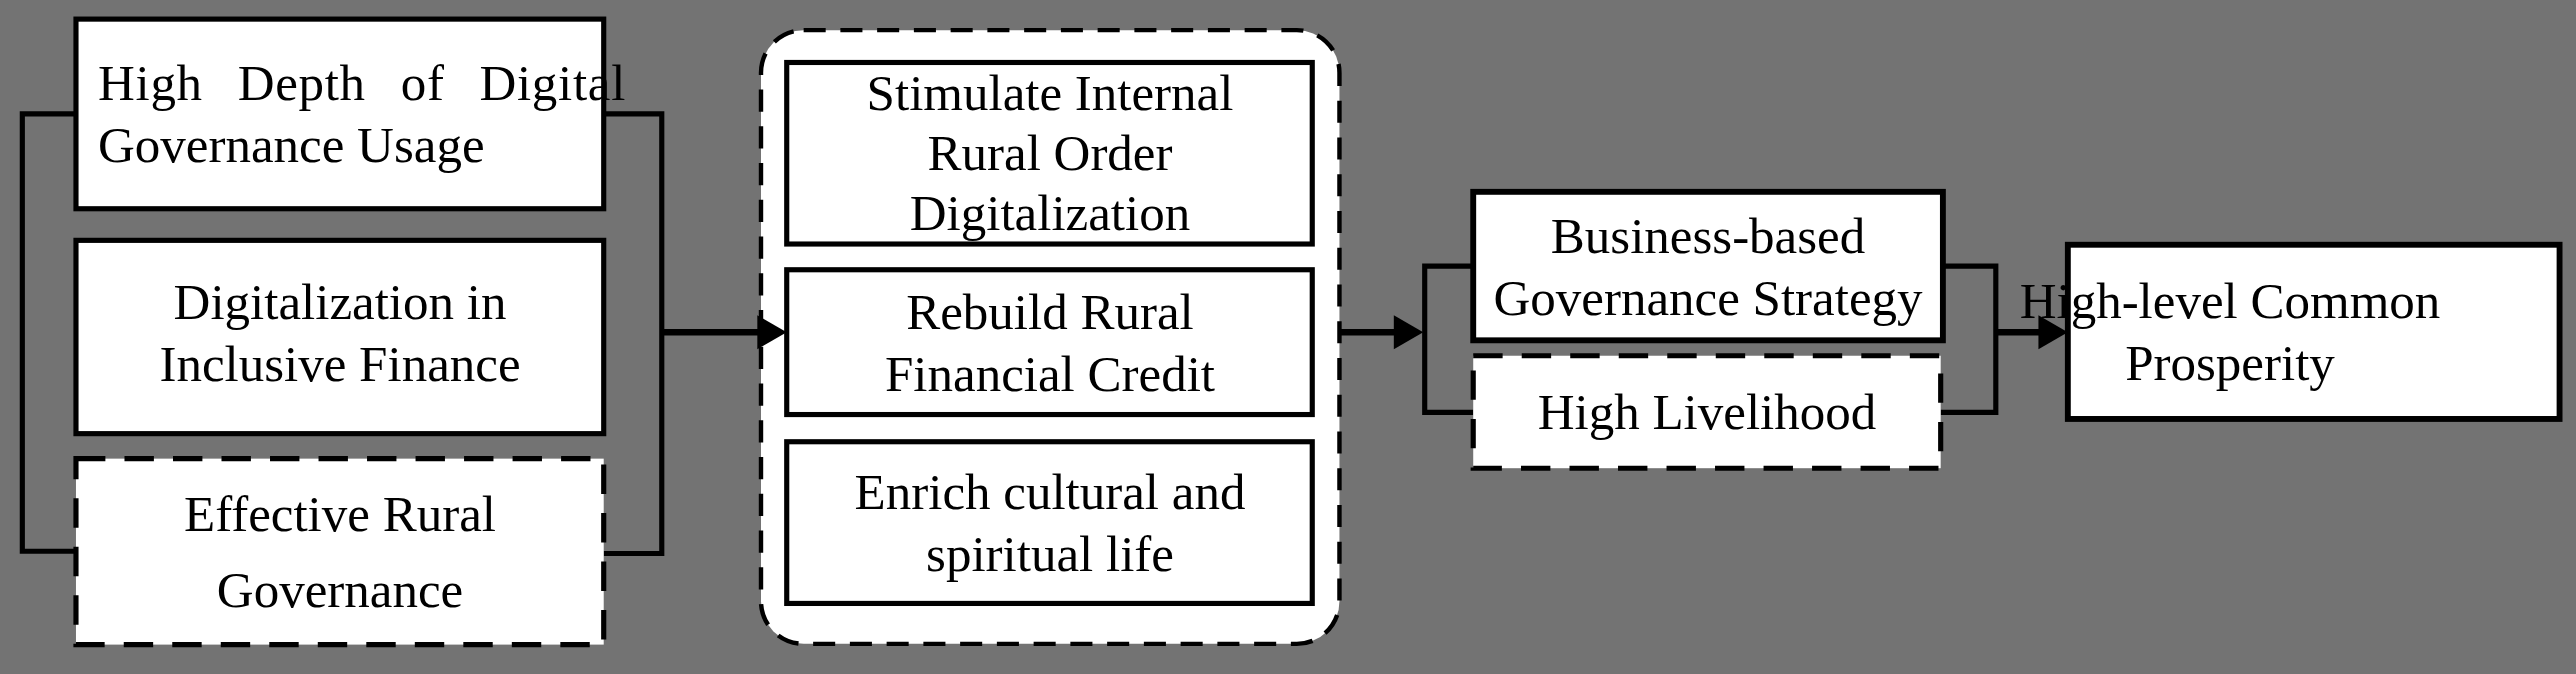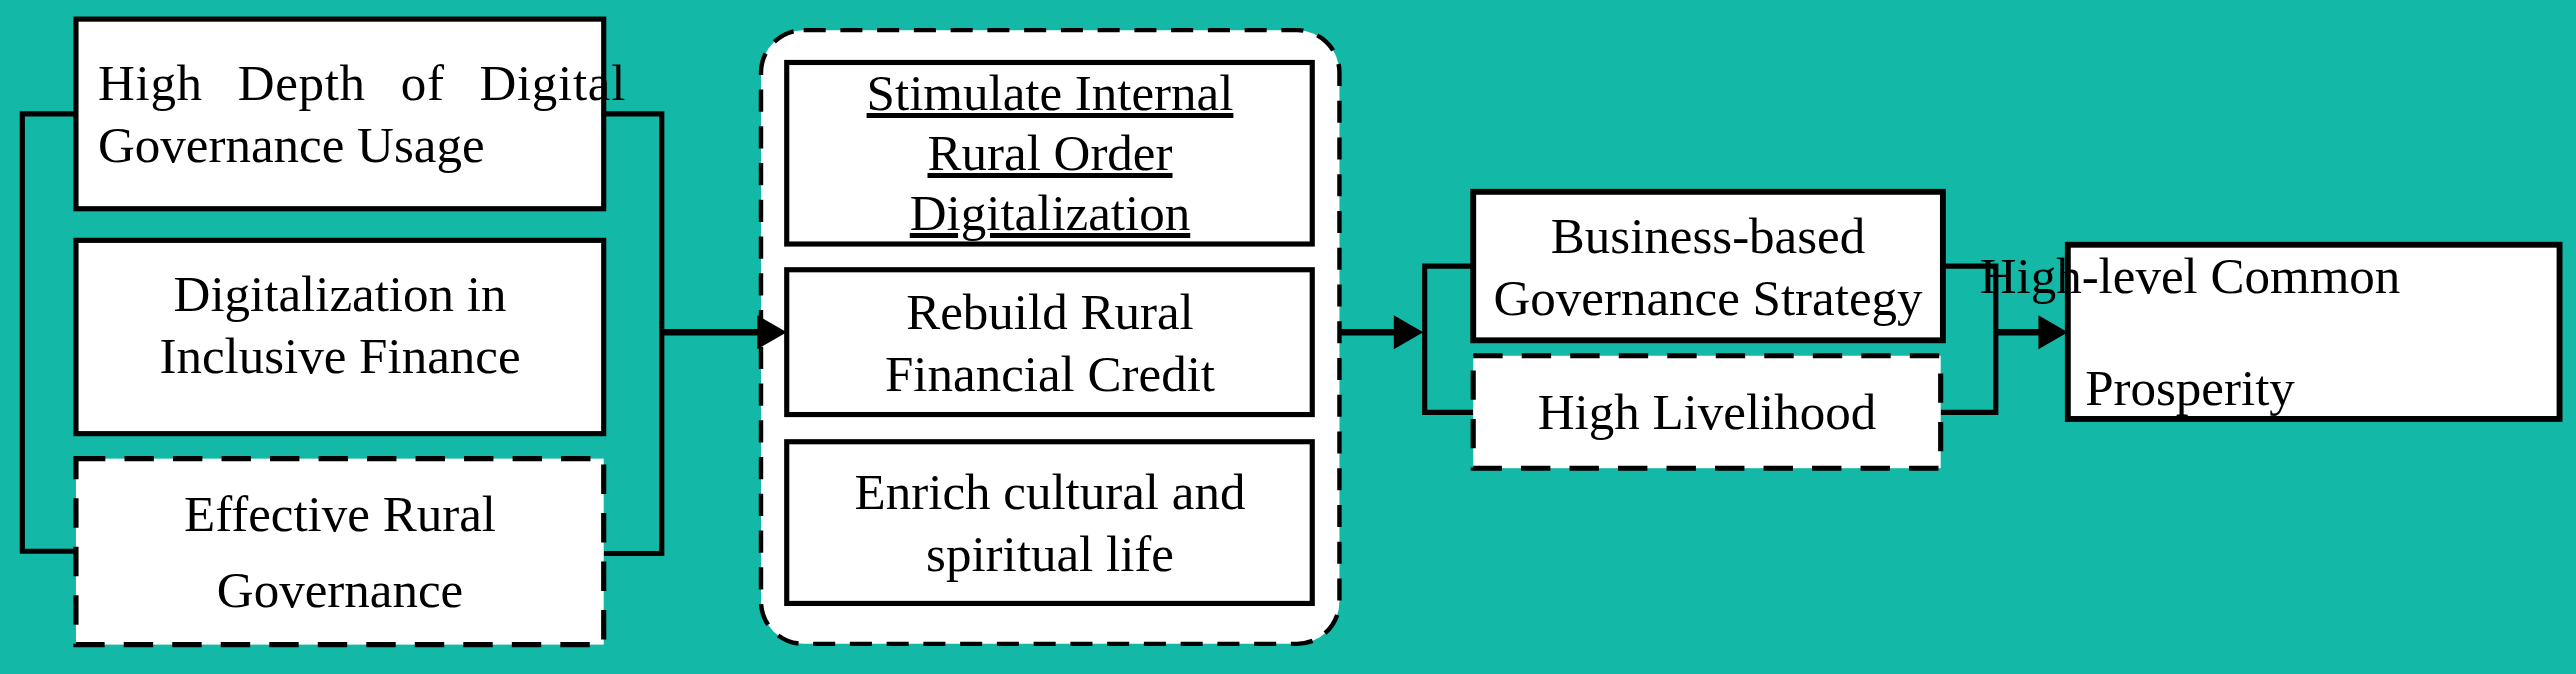--- a/index.html
+++ b/index.html
@@ -1,16 +1,16 @@
 <!DOCTYPE html>
 <html style="font-size:11.8px"><head>
 <meta charset="utf-8">
 <style>
   html,body{margin:0;padding:0;background:#ffffff;}
-  .canvas{position:relative;width:2576px;height:674px;background:#14b8a6;overflow:hidden;}
+  .canvas{position:relative;width:2576px;height:674px;background:#737373;overflow:hidden;}
   .wires{position:absolute;left:0;top:0;width:2576px;height:674px;}
   .label{
     position:absolute;display:flex;flex-direction:column;justify-content:center;
     align-items:center;text-align:center;color:#000;
     font-family:"Liberation Serif","DejaVu Serif",serif;
     font-size:51px;line-height:62px;white-space:nowrap;z-index:3;
   }
   .label .ln{display:block;}
   
   .label.align-left{align-items:stretch;text-align:left;padding:0 22px;white-space:normal;}
@@ -55,31 +55,31 @@
     <rect x="2004" y="484" width="636" height="153" fill="#ffffff" stroke="#000000" stroke-width="7" stroke-dasharray="40 26"></rect>
 
     <rect x="2813" y="333" width="669" height="237" fill="#ffffff" stroke="#000000" stroke-width="8"></rect>
   </svg>
 
   <div class="label align-left" style="left:76px;top:19px;width:528px;height:190px;">
     <span class="ln justify">High Depth of Digital</span>
     <span class="ln">Governance Usage</span>
   </div>
 
-  <div class="label" style="left:76px;top:228px;width:528px;height:193px;">
+  <div class="label" style="left:76px;top:236px;width:528px;height:193px;">
     <span class="ln">Digitalization in</span>
     <span class="ln">Inclusive Finance</span>
   </div>
 
   <div class="label" style="left:76px;top:459px;width:528px;height:186px;gap:14px;">
     <span class="ln">Effective Rural</span>
     <span class="ln">Governance</span>
   </div>
 
-  <div class="label" style="left:787px;top:62px;width:526px;height:182px;line-height:60px;text-decoration:underline;">
+  <div class="label" style="left:787px;top:62px;width:526px;height:182px;line-height:60px;">
     <span class="ln">Stimulate Internal</span>
     <span class="ln">Rural Order</span>
     <span class="ln">Digitalization</span>
   </div>
 
   <div class="label" style="left:787px;top:442px;width:526px;height:162px;">
     <span class="ln">Enrich cultural and</span>
     <span class="ln">spiritual life</span>
   </div>
 
@@ -90,19 +90,19 @@
 
   <div class="label" style="left:1473px;top:192px;width:470px;height:149px;">
     <span class="ln">Business-based</span>
     <span class="ln">Governance Strategy</span>
   </div>
 
   <div class="label overflowy" style="left:1473px;top:356px;width:468px;height:112px;line-height:59px;">
     <span class="ln">High Livelihood</span>
   </div>
 
-  <div class="label" style="left:1944px;top:245px;width:492px;height:174px;justify-content:space-between;">
+  <div class="label" style="left:1984px;top:245px;width:492px;height:174px;">
     <span class="ln">High-level Common</span>
     <span class="ln">Prosperity</span>
   </div>
 
 </div>
 
 
 </body></html>

